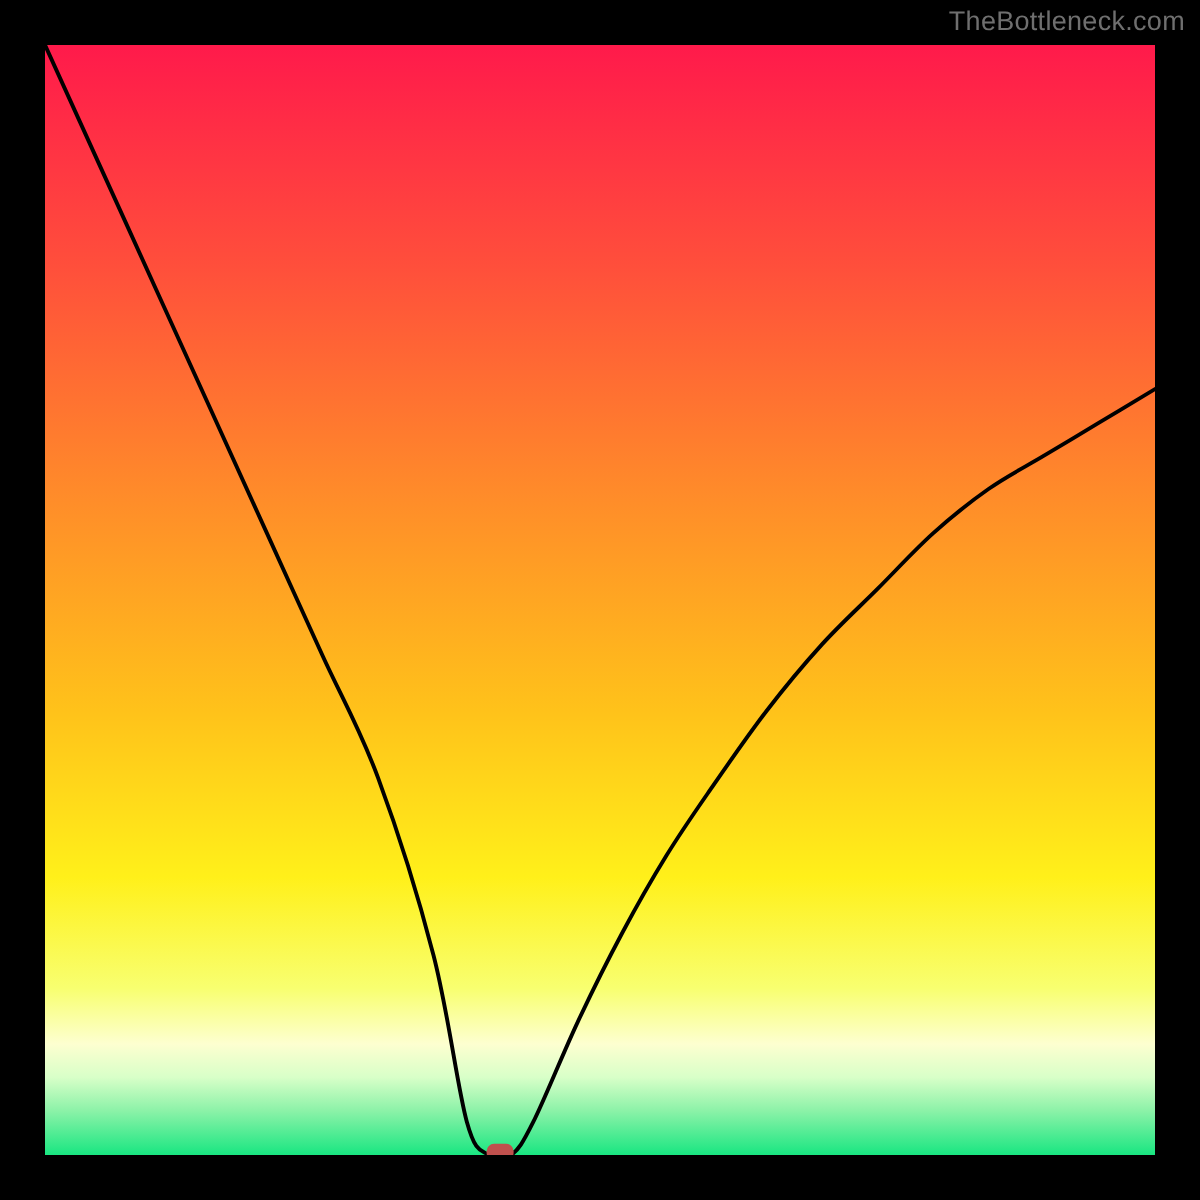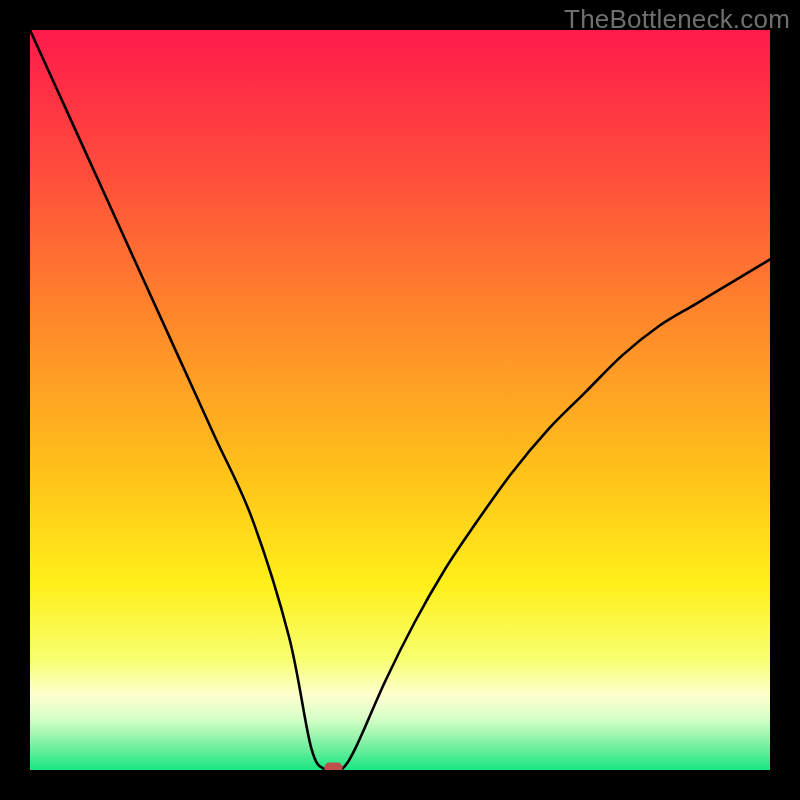--- a/index.html
+++ b/index.html
@@ -25,21 +25,21 @@
     top: 30px;
     width: 740px;
     height: 740px;
     z-index: 1;
   }
   .watermark {
     position: absolute;
     top: 4px;
     right: 10px;
     color: #6f6f6f;
-    font-size: 26px;
+    font-size: 18px;
     font-weight: 400;
     letter-spacing: 0.2px;
     z-index: 3;
   }
   svg {
     display: block;
   }
 </style>
 </head>
 <body>

